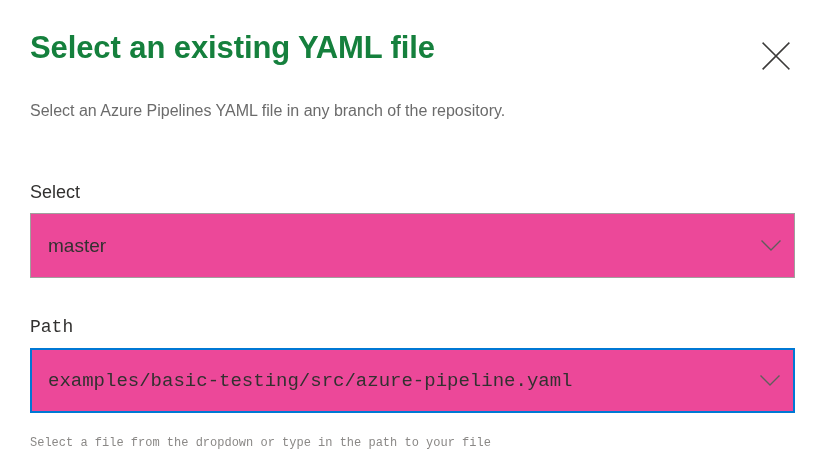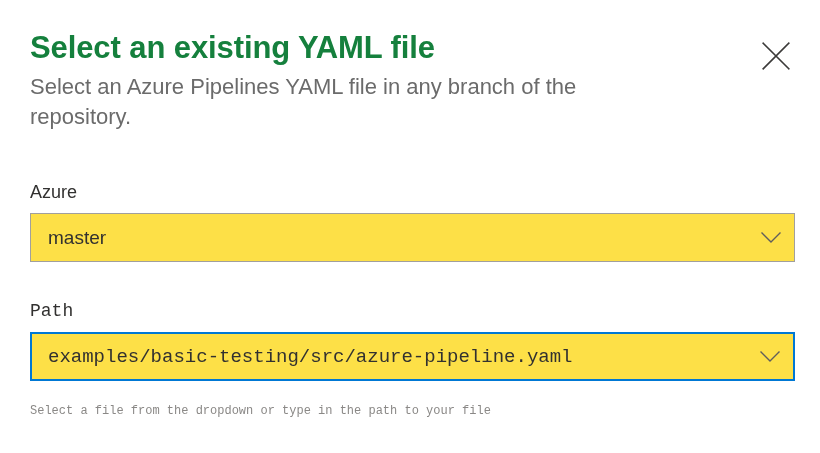--- a/index.html
+++ b/index.html
@@ -36,25 +36,25 @@
   .dialog-title {
     font-size: 31px;
     line-height: 40px;
     font-weight: 600;
     color: #15803d;
     letter-spacing: -0.1px;
     margin: 0;
     white-space: nowrap;
   }
   .dialog-subtitle {
-    font-size: 22px;
+    font-size: 16px;
     line-height: 30px;
     font-weight: 400;
     color: #6b6b6b;
-    margin: 4px 0 0 0;
+    margin: 28px 0 0 0;
     max-width: 605px;
   }
 
   
   .close-button {
     position: absolute;
     left: 756px;
     top: 36px;
     width: 40px;
     height: 40px;
@@ -88,23 +88,23 @@
     margin-bottom: 0;
   }
   .field-block.path-block {
     margin-top: 37px;
     font-family: Liberation Mono, monospace;
   }
 
   .combo {
     position: relative;
     width: 765px;
-    height: 49px;
+    height: 65px;
     box-sizing: border-box;
-    background: #fde047;
+    background: #ec4899;
     border: 1px solid #a19f9d;
     display: flex;
     align-items: center;
     cursor: pointer;
   }
   .combo.focused {
     border: 2px solid #0078d4;
   }
   .combo-value {
     flex: 1 1 auto;
@@ -158,21 +158,21 @@
     <span>
       <svg width="28" height="28" viewBox="0 0 28 28" aria-hidden="true">
         <path d="M1.2 1.2 L26.8 26.8 M26.8 1.2 L1.2 26.8" stroke="#3b3a39" stroke-width="1.6" fill="none" stroke-linecap="square"></path>
       </svg>
     </span>
   </button>
 
   <div class="form-area">
 
     <div class="field-block branch-block">
-      <div class="field-label">Azure</div>
+      <div class="field-label">Select</div>
       <div class="combo">
         <input class="combo-value" type="text" readonly="" value="master" style="">
         <span class="combo-chevron">
           <svg width="20" height="12" viewBox="0 0 20 12" aria-hidden="true">
             <path d="M1 1 L10 10 L19 1" stroke="#605e5c" stroke-width="1.4" fill="none" stroke-linecap="square"></path>
           </svg>
         </span>
       </div>
     </div>
 

